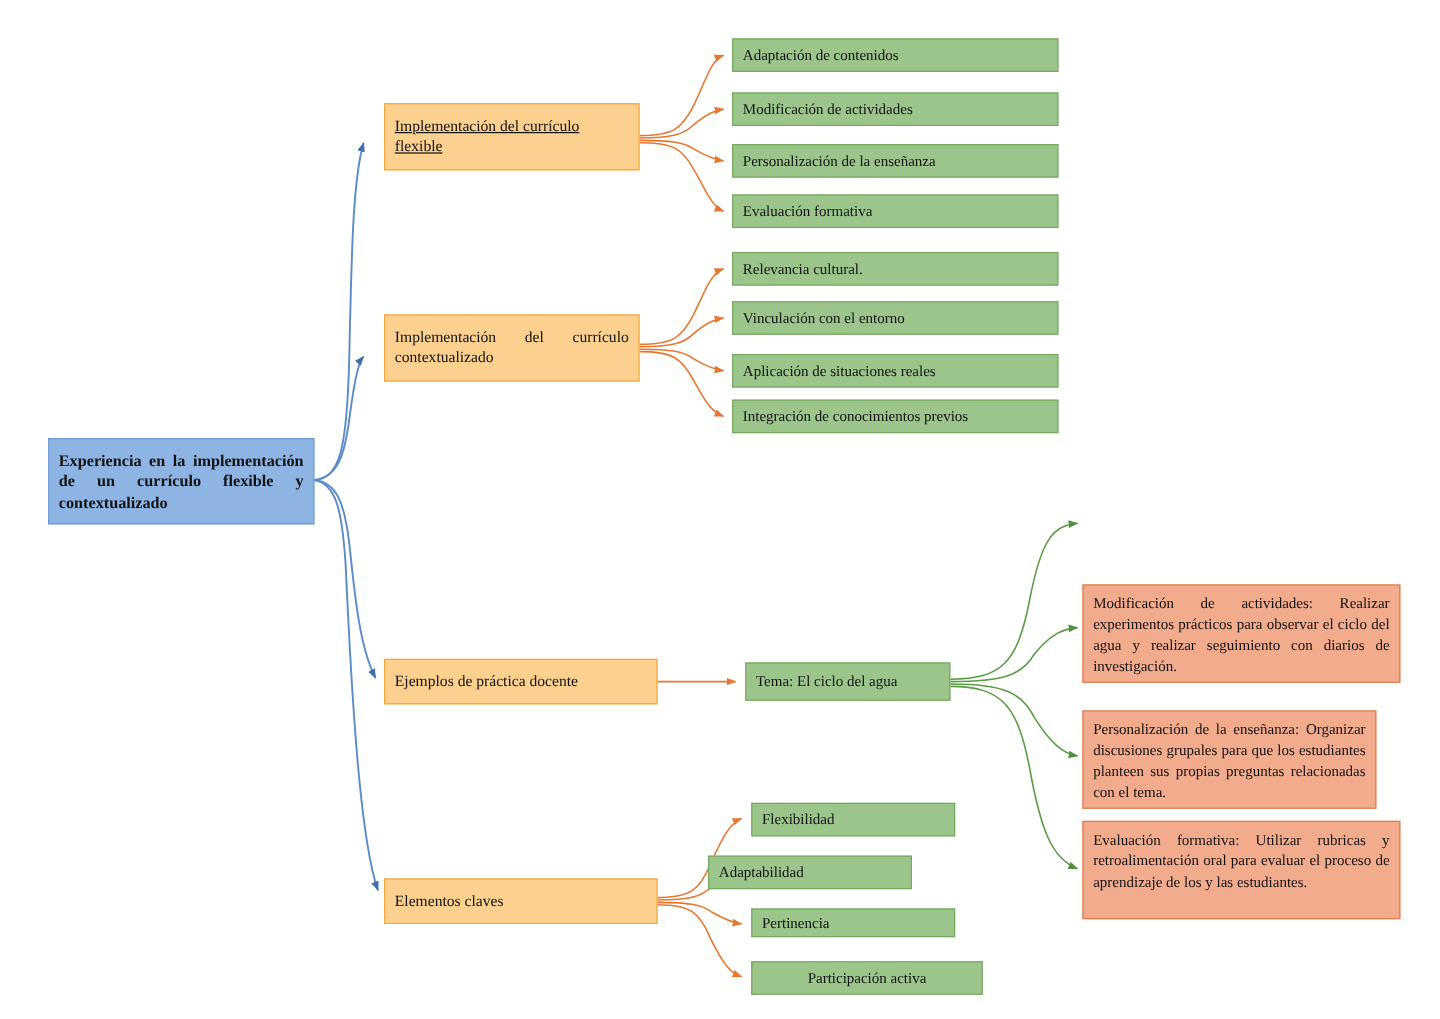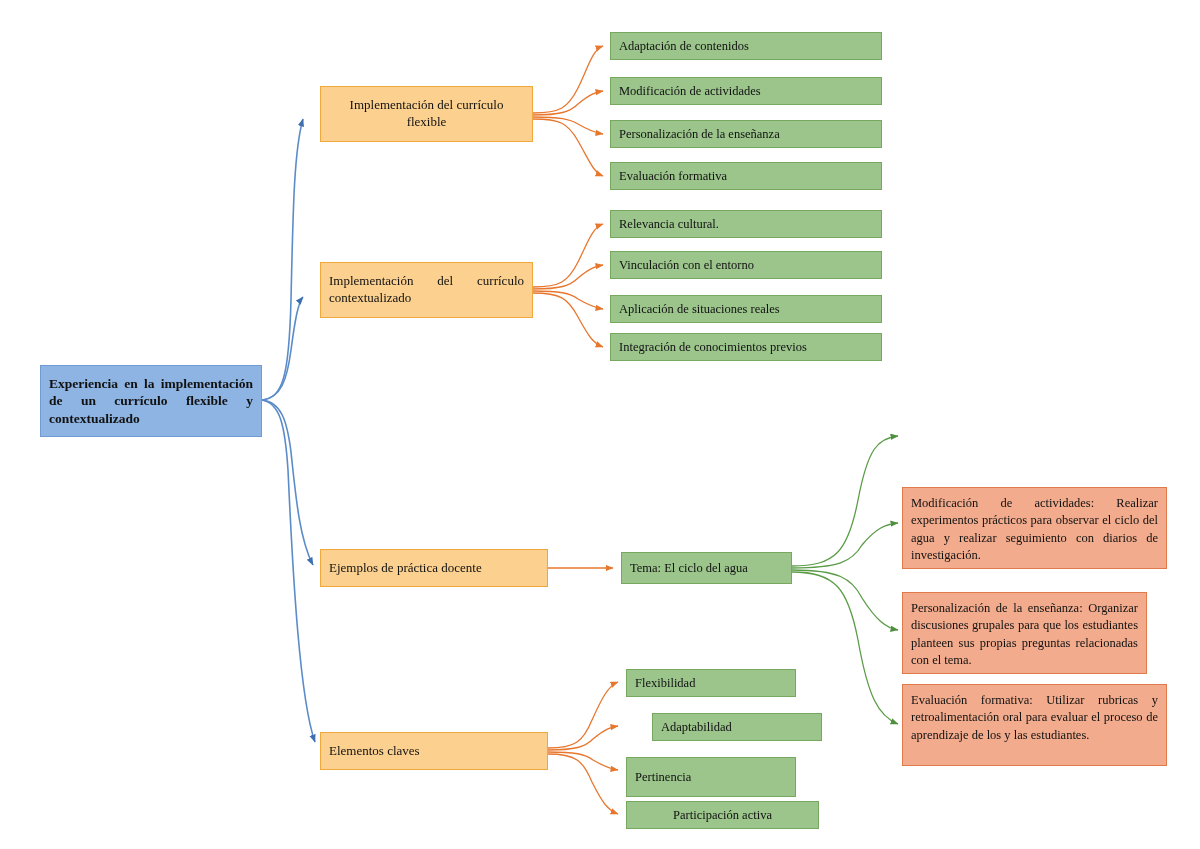--- a/index.html
+++ b/index.html
@@ -51,21 +51,21 @@
   .n-root .txt {
     text-align: justify;
     text-align-last: justify;
   }
   
   .n-orange {
     background: #fcd18f;
     border-color: #f0a83c;
     font-size: 13px;
   }
-  .n-orange.center .txt { text-align: center; }
+  .n-orange.center .txt { text-align: left; text-decoration: underline; }
   .n-orange.justify .txt {
     text-align: justify;
     text-align-last: left;
   }
   .n-orange.left .txt { text-align: left; }
   
   .n-green {
     background: #9cc58c;
     border-color: #76a95f;
     font-size: 12.5px;
@@ -190,24 +190,24 @@
     <span class="txt">Tema: El ciclo del agua</span>
   </div>
 
   <div class="node n-orange left" style="left:320px; top:732px; width:228px; height:38px;">
     <span class="txt">Elementos claves</span>
   </div>
 
   <div class="node n-green" style="left:626px; top:669px; width:170px; height:28px;">
     <span class="txt">Flexibilidad</span>
   </div>
-  <div class="node n-green" style="left:652px; top:713px; width:170px; height:28px;">
+  <div class="node n-green" style="left:590px; top:713px; width:170px; height:28px;">
     <span class="txt">Adaptabilidad</span>
   </div>
-  <div class="node n-green" style="left:626px; top:757px; width:170px; height:40px;">
+  <div class="node n-green" style="left:626px; top:757px; width:170px; height:24px;">
     <span class="txt">Pertinencia</span>
   </div>
   <div class="node n-green center" style="left:626px; top:801px; width:193px; height:28px;">
     <span class="txt">Participación activa</span>
   </div>
 
   <div class="node n-salmon" style="left:902px; top:487px; width:265px; height:82px;">
     <span class="txt">Modificación de actividades: Realizar experimentos prácticos para observar el ciclo del agua y realizar seguimiento con diarios de investigación.</span>
   </div>
   <div class="node n-salmon" style="left:902px; top:592px; width:245px; height:82px;">

